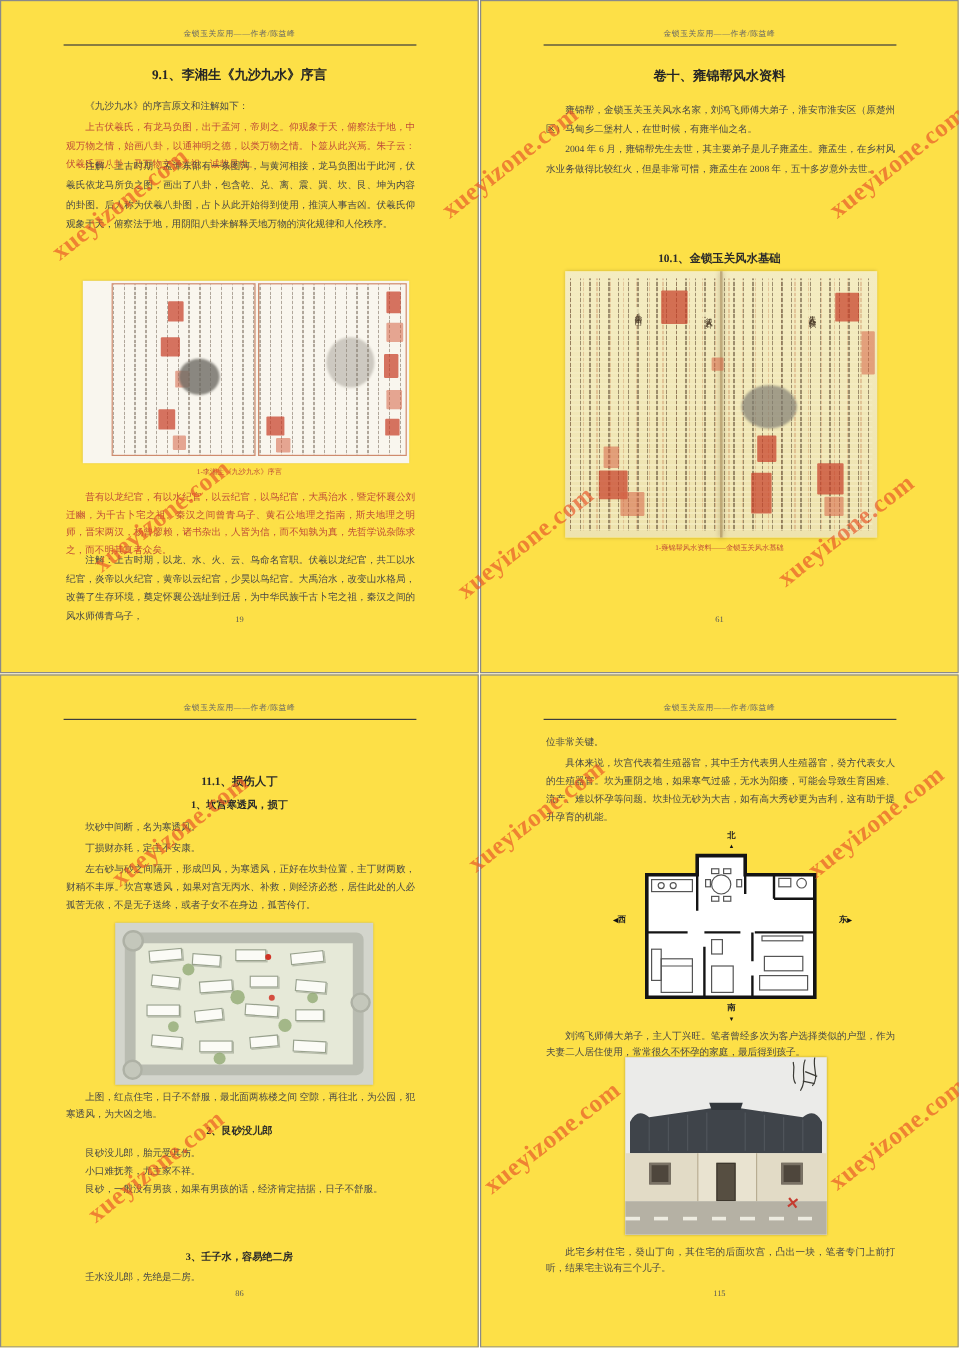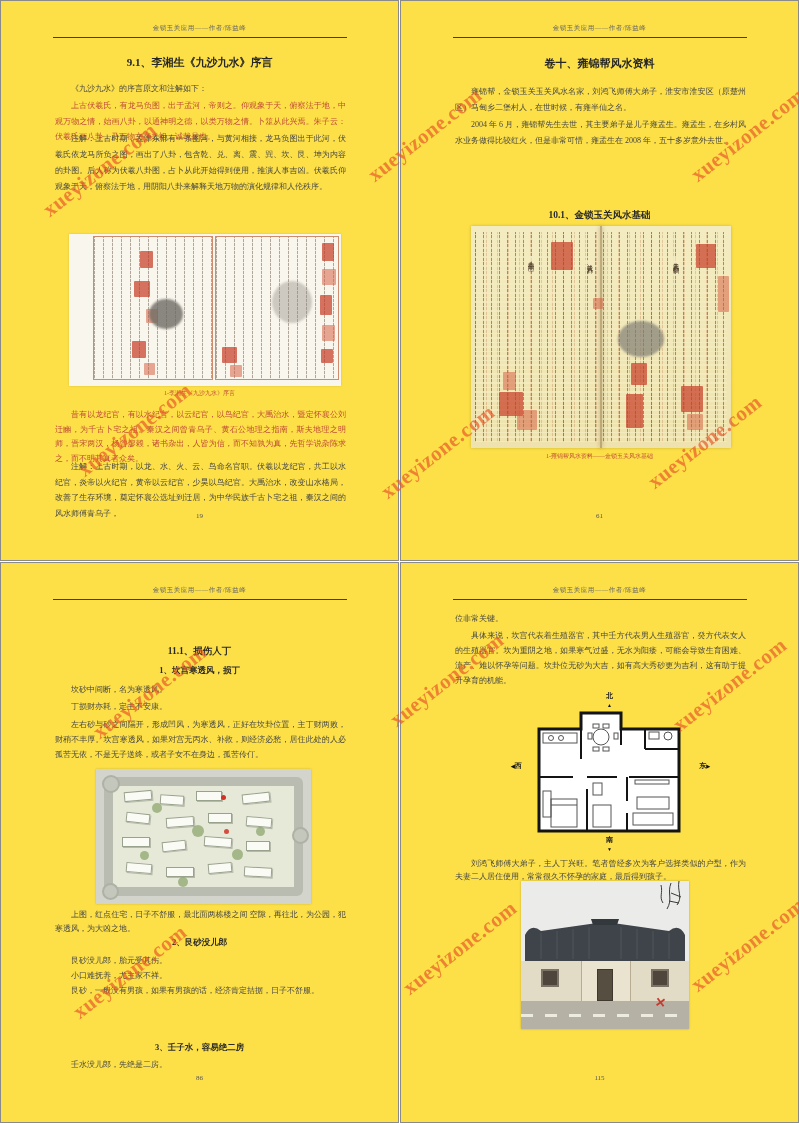--- a/index.html
+++ b/index.html
@@ -275,20 +275,21 @@
     </svg>
     <div class="wall"></div>
     <div class="wallmid"></div>
     <div class="door"></div>
     <div class="win" style="left:20px"></div>
     <div class="win" style="left:130px"></div>
     <div class="road"></div>
     <div class="dash"></div>
     <div class="redx" style="left:134px;top:114px">✕</div>
   </div>
+  <div class="abs tx ind lh13" style="top:474px">此宅乡村住宅，癸山丁向，其住宅的后面坎宫，凸出一块，笔者专门上前打听，结果宅主说有三个儿子。</div>
   <div class="pgnum">115</div>
 </div>
 
 <div id="wmlayer">
   <span class="wm" style="left:100px;top:170px">xueyizone.com</span>
   <span class="wm" style="left:425px;top:135px">xueyizone.com</span>
   <span class="wm" style="left:748px;top:135px">xueyizone.com</span>
   <span class="wm" style="left:135px;top:430px">xueyizone.com</span>
   <span class="wm" style="left:438px;top:452px">xueyizone.com</span>
   <span class="wm" style="left:705px;top:442px">xueyizone.com</span>

